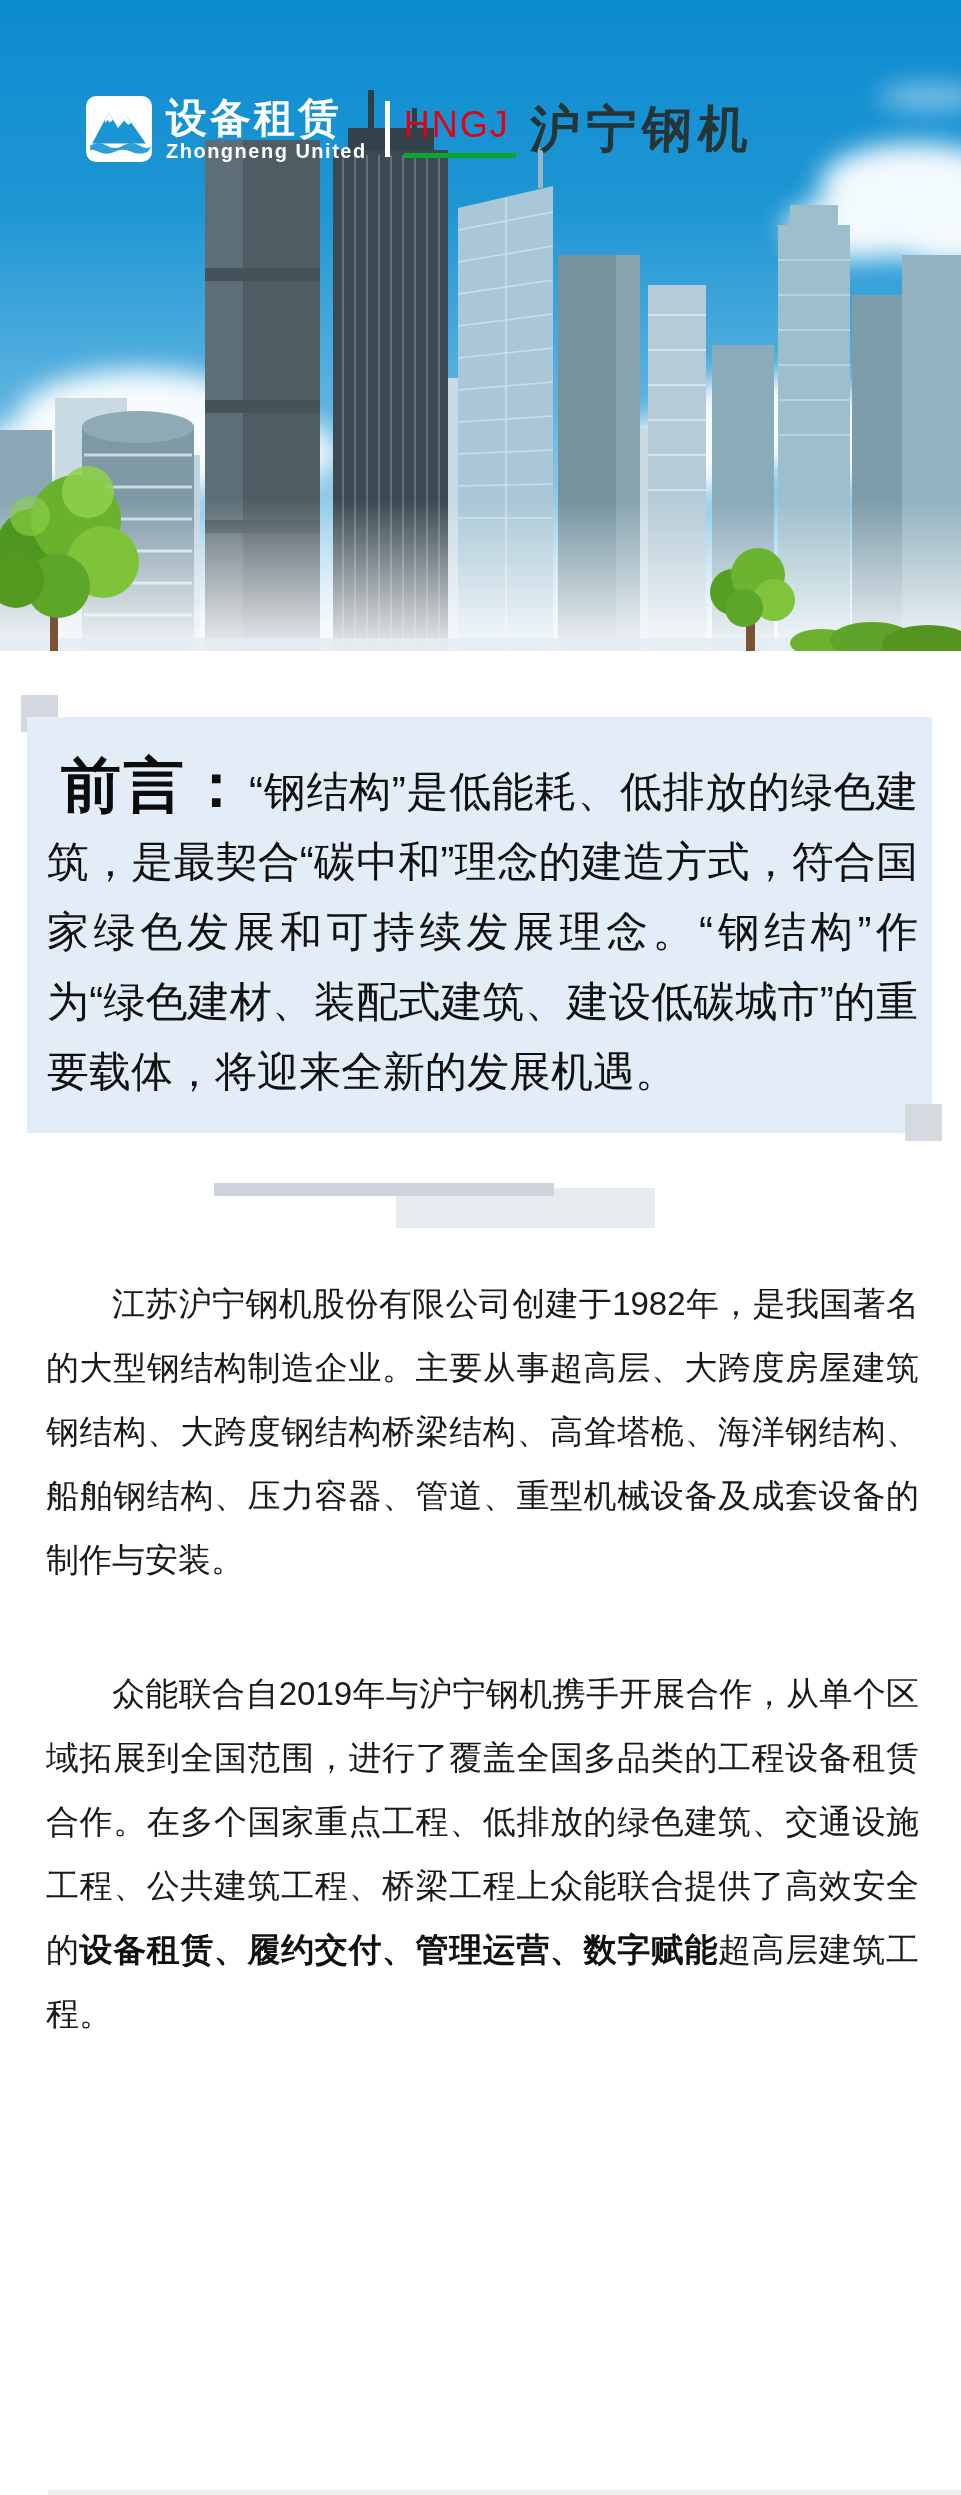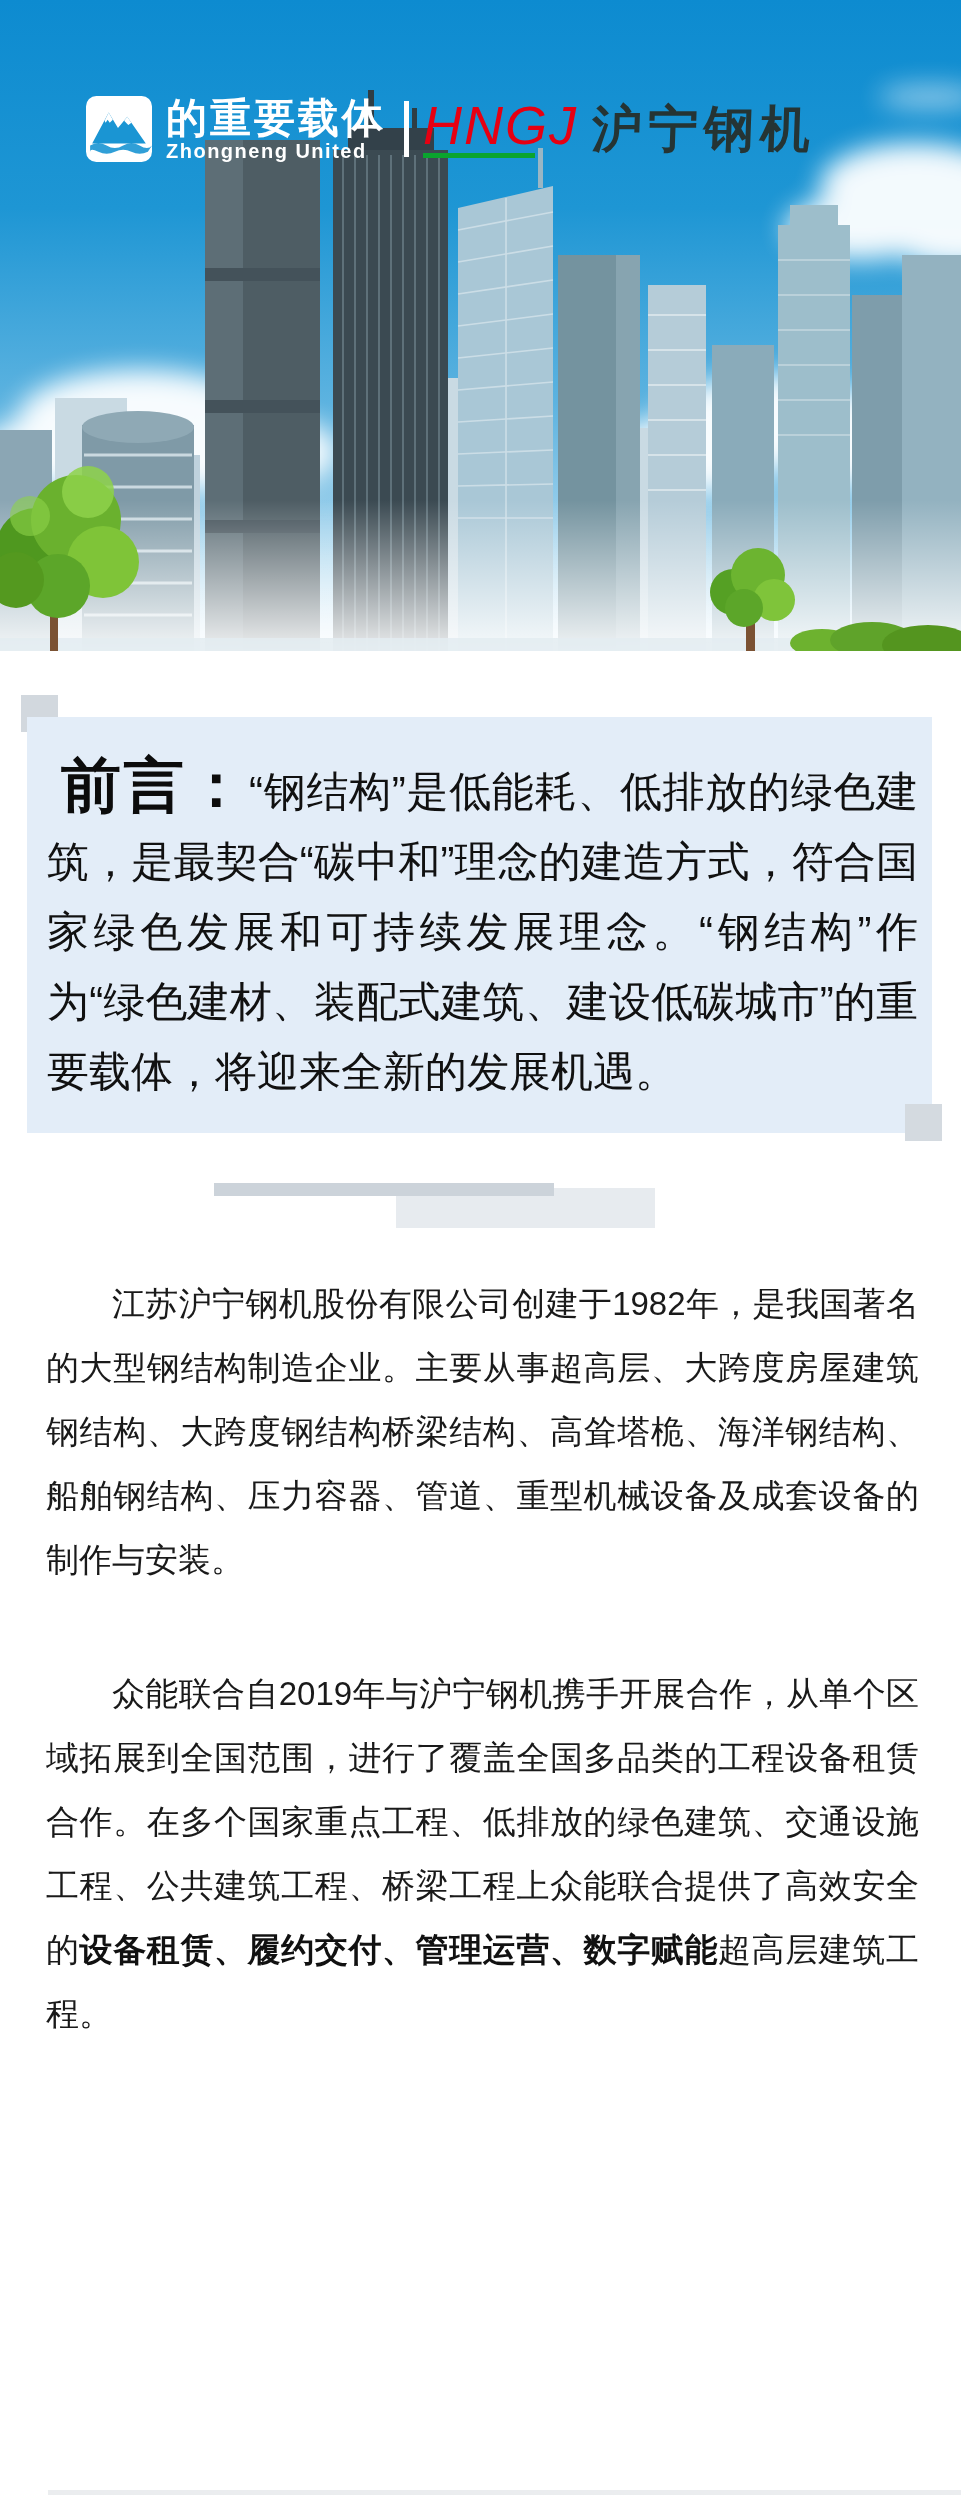--- a/index.html
+++ b/index.html
@@ -31,21 +31,21 @@
     font-size:41px;font-weight:700;color:#ffffff;letter-spacing:3px;line-height:44px;
   }
   .brand-en{
     font-size:20px;font-weight:600;color:#ffffff;letter-spacing:1.5px;line-height:22px;margin-top:0;
   }
   .logo-divider{
     width:5px;height:56px;background:#ffffff;margin:0 14px 0 18px;flex:0 0 auto;
   }
   .hngj{display:flex;flex-direction:column;align-items:flex-start;}
   .hngj-txt{
-    font-size:54px;font-weight:400;letter-spacing:2px;line-height:50px;font-style:italic;
+    font-size:36px;font-weight:400;letter-spacing:2px;line-height:50px;
   }
   .hngj-underline{width:112px;height:5px;margin-top:3px;}
   .partner-cn{
     font-size:50px;font-weight:900;letter-spacing:6px;line-height:54px;
     margin-left:14px;transform:skewX(-2deg);
   }
 
   
   .sq{position:absolute;width:37px;height:37px;}
   .sq-top{left:21px;top:695px;background:#d2d8de;}
@@ -242,21 +242,21 @@
 
     <div class="logo-bar">
       <svg class="logo-badge" viewBox="0 0 64 64" aria-hidden="true">
         <rect x="0" y="0" width="64" height="64" rx="10" fill="#ffffff"></rect>
         <path d="M6 46 L22 16 L31 31 L40 20 L58 46 Z" fill="#1a95d3"></path>
         <path d="M18 24 L22 16 L26 23 L23 26 L21 23 L19 26 Z" fill="#ffffff"></path>
         <path d="M37 24 L40 20 L44 26 L41 28 Z" fill="#ffffff"></path>
         <path d="M4 48 q8 -5 16 0 t16 0 t16 0 t12 0 L60 54 q-8 4 -16 0 t-16 0 t-16 0 t-8 0 Z" fill="#1a95d3" opacity="0.9"></path>
       </svg>
       <div class="brand-txt">
-        <div class="brand-cn">的重要载体</div>
+        <div class="brand-cn">设备租赁</div>
         <div class="brand-en">Zhongneng United</div>
       </div>
       <div class="logo-divider"></div>
       <div class="hngj">
         <div class="hngj-txt" id="hngjTxt" style="color: rgb(230, 0, 18);">HNGJ</div>
         <div class="hngj-underline" id="hngjUnderline" style="background: rgb(10, 164, 46);"></div>
       </div>
       <div class="partner-cn" id="partnerCn" style="color: rgb(37, 52, 52);">沪宁钢机</div>
     </div>
   </div>

